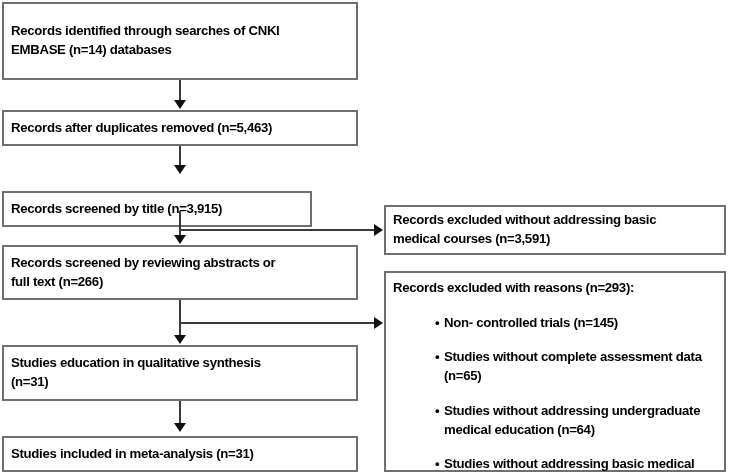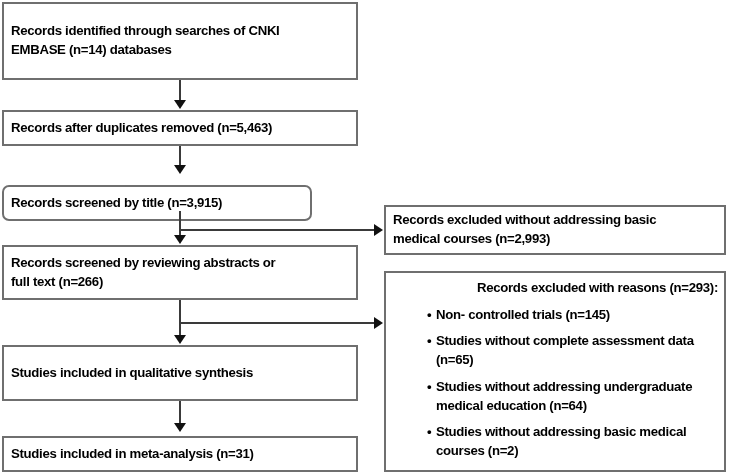--- a/index.html
+++ b/index.html
@@ -31,31 +31,30 @@
     justify-content: center;
   }
   .flow-box.top-align {
     justify-content: flex-start;
   }
   .flow-box .line {
     white-space: normal;
   }
   .reason-title {
     margin-bottom: 0px;
-    text-align: right;
   }
   .reason-list {
     list-style: none;
     margin: 0;
     padding: 0 0 0 26px;
   }
   .reason-list li {
     position: relative;
     padding-left: 9px;
-    margin: 8px;
+    margin: 16px;
   }
   .reason-list li::before {
     content: "\2022";
     position: absolute;
     left: 0;
     top: 0;
   }
   
   .vline {
     position: absolute;
@@ -91,40 +90,41 @@
 
   <div class="flow-box" style="left:2px; top:2px; width:356px; height:78px;">
     <div class="line">Records identified through searches of CNKI</div>
     <div class="line">EMBASE (n=14) databases</div>
   </div>
 
   <div class="flow-box" style="left:2px; top:110px; width:356px; height:36px;">
     <div class="line">Records after duplicates removed (n=5,463)</div>
   </div>
 
-  <div class="flow-box" style="left:2px; top:185px; width:310px; height:36px;border-radius:7px;">
+  <div class="flow-box" style="left:2px; top:191px; width:310px; height:36px;">
     <div class="line">Records screened by title (n=3,915)</div>
   </div>
 
   <div class="flow-box" style="left:2px; top:245px; width:356px; height:55px;">
     <div class="line">Records screened by reviewing abstracts or</div>
     <div class="line">full text (n=266)</div>
   </div>
 
   <div class="flow-box" style="left:2px; top:345px; width:356px; height:56px;">
-    <div class="line"> Studies included in qualitative synthesis</div>
+    <div class="line"> Studies education in qualitative synthesis</div>
+    <div class="line">(n=31)</div>
   </div>
 
   <div class="flow-box" style="left:2px; top:436px; width:356px; height:36px;">
     <div class="line">Studies included in meta-analysis (n=31)</div>
   </div>
 
   <div class="flow-box" style="left:384px; top:205px; width:342px; height:50px;justify-content:center;">
     <div class="line">Records excluded without addressing basic</div>
-    <div class="line">medical courses (n=2,993)</div>
+    <div class="line">medical courses (n=3,591)</div>
   </div>
 
   <div class="flow-box top-align" style="left:384px; top:271px; width:342px; height:201px; padding-top:6px;">
     <div class="reason-title">Records excluded with reasons (n=293):</div>
     <ul class="reason-list">
       <li>Non- controlled trials (n=145)</li>
       <li>Studies without complete assessment data (n=65)</li>
       <li>Studies without addressing undergraduate medical education (n=64)</li>
       <li>Studies without addressing basic medical courses (n=2)</li>
     </ul>

